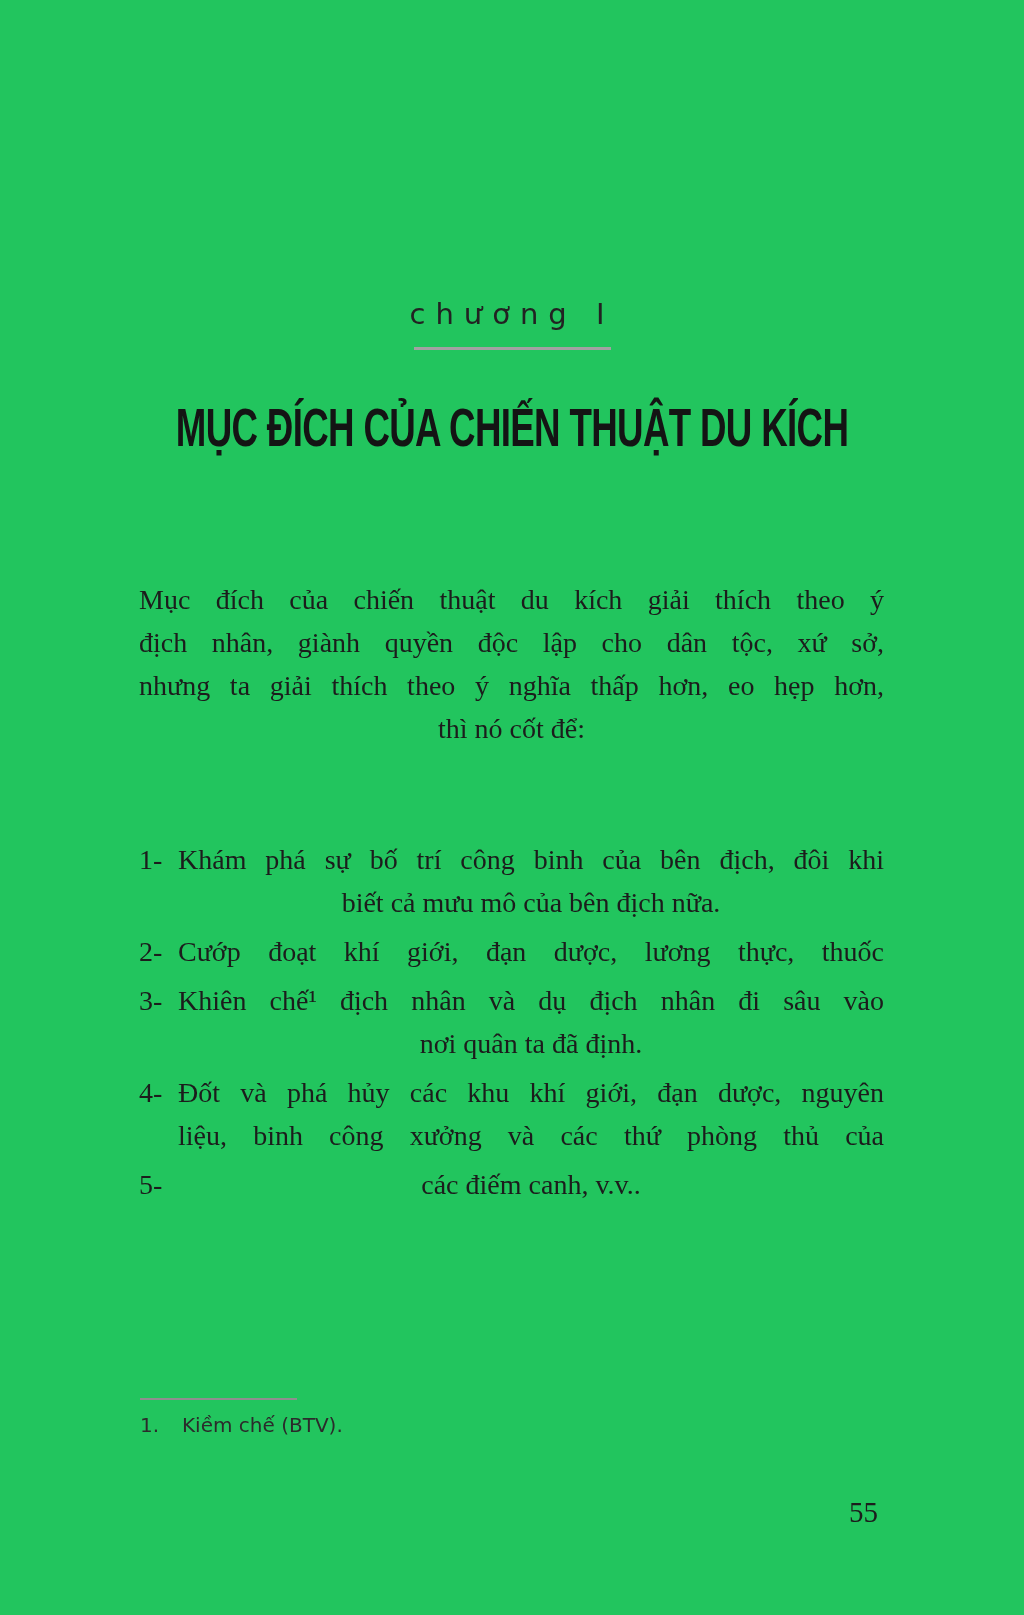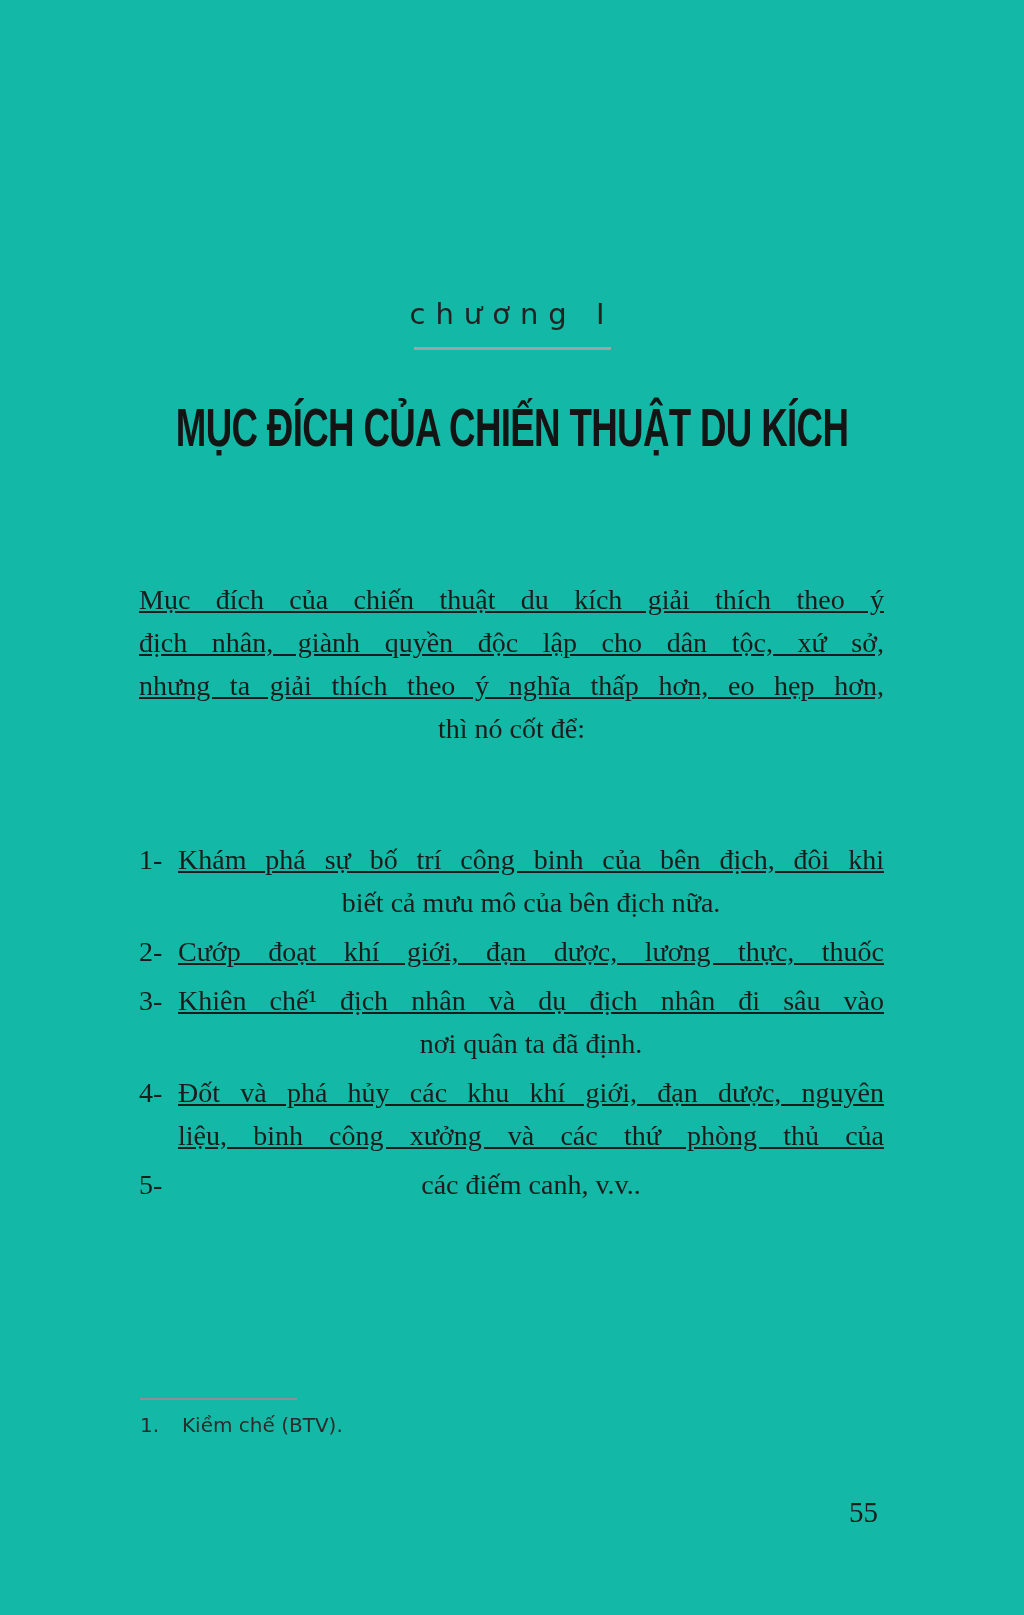--- a/index.html
+++ b/index.html
@@ -1,20 +1,20 @@
 <!DOCTYPE html>
 <html><head>
 <meta charset="utf-8">
 <style>
   html, body { margin: 0; padding: 0; background: #ffffff; }
   .page {
     position: relative;
     width: 1024px;
     height: 1615px;
-    background: #14b8a6;
+    background: #22c55e;
     color: #1c1c1c;
     overflow: hidden;
   }
 
   
   .chapter { position: absolute; top: 297px; left: 0; width: 100%; text-align: center; }
   .chapter-label {
     font-family: "DejaVu Sans", sans-serif;
     font-size: 29px;
     letter-spacing: 10px;
@@ -52,21 +52,20 @@
   .line {
     font-family: "Liberation Serif", serif;
     font-size: 28px;
     line-height: 43px;
     color: #1c1c1c;
     text-align: center;
   }
   .line.j {
     text-align: justify;
     text-align-last: justify;
-    text-decoration: underline;
   }
 
   
   .list {
     position: absolute;
     top: 838px; left: 139px;
     width: 745px;
   }
   .item { display: flex; margin-top: 6px; }
   .item:first-child { margin-top: 0; }

